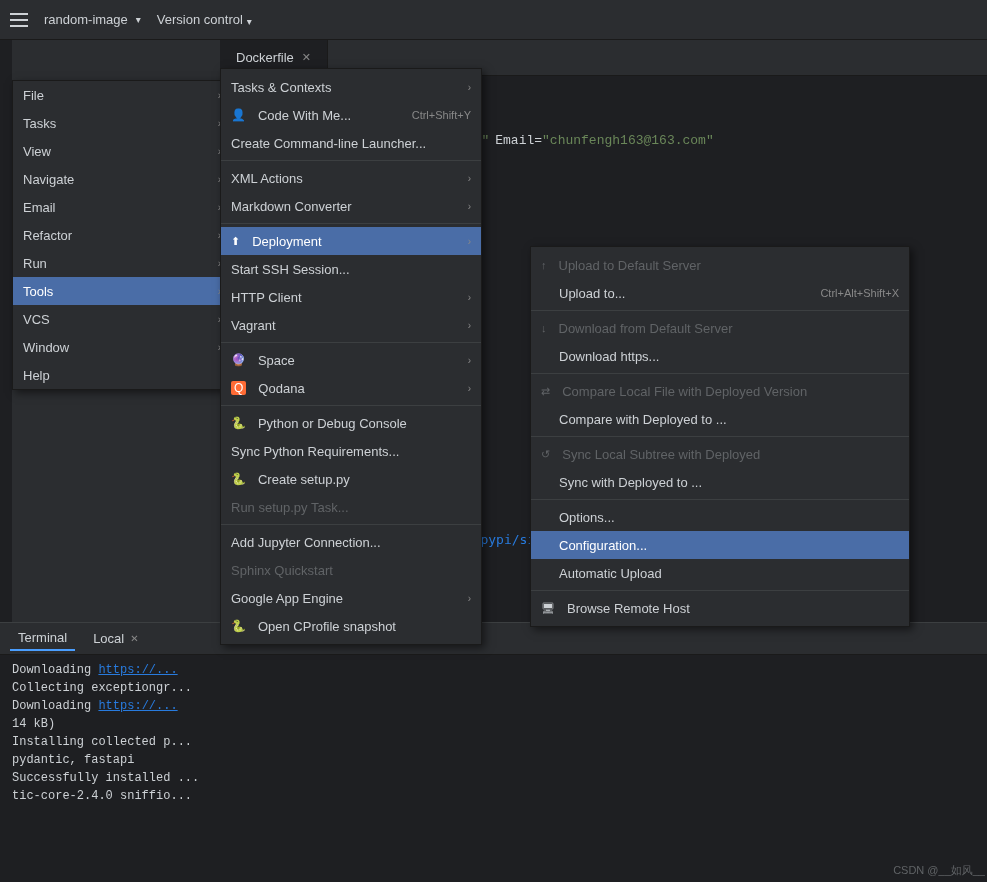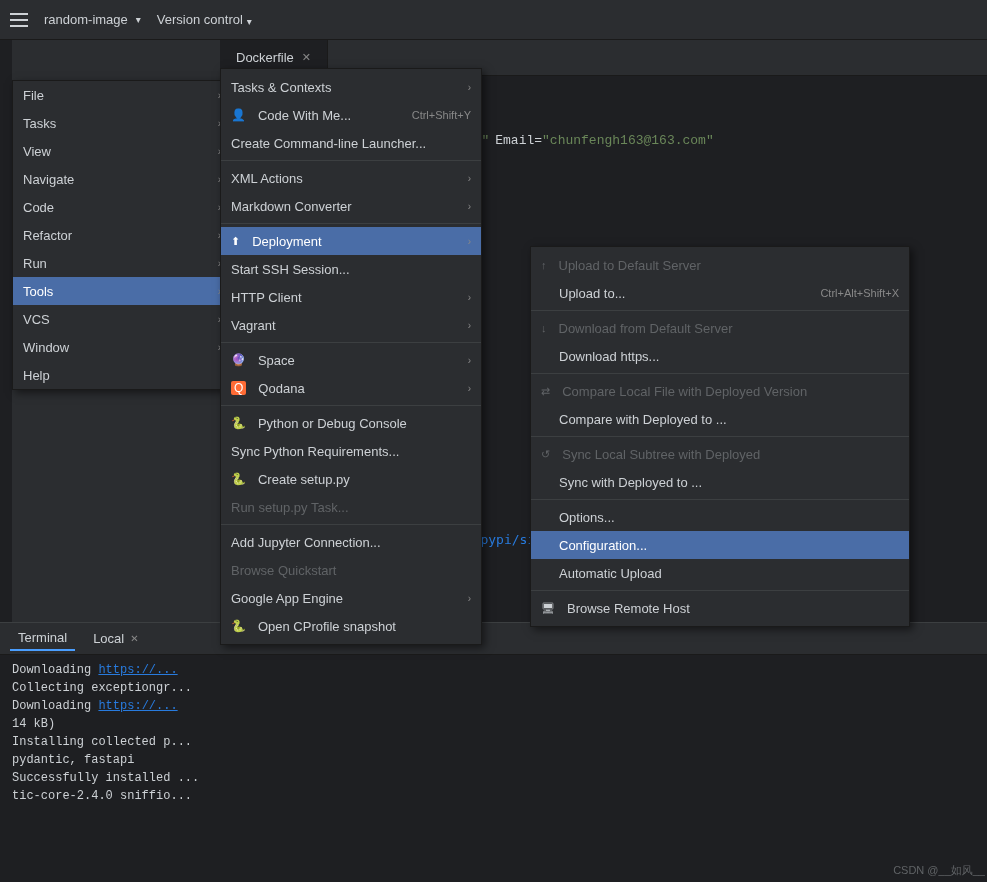--- a/index.html
+++ b/index.html
@@ -240,21 +240,21 @@
     </div>
     <div class="menu-item">
       <span class="menu-item-label">View</span>
       <span class="sub-arrow">›</span>
     </div>
     <div class="menu-item">
       <span class="menu-item-label">Navigate</span>
       <span class="sub-arrow">›</span>
     </div>
     <div class="menu-item">
-      <span class="menu-item-label">Code</span>
+      <span class="menu-item-label">Email</span>
       <span class="sub-arrow">›</span>
     </div>
     <div class="menu-item">
       <span class="menu-item-label">Refactor</span>
       <span class="sub-arrow">›</span>
     </div>
     <div class="menu-item">
       <span class="menu-item-label">Run</span>
       <span class="sub-arrow">›</span>
     </div>
@@ -404,21 +404,21 @@
   <div class="menu-item menu-disabled">
     <span class="menu-item-label">Run setup.py Task...</span>
   </div>
   <div class="menu-separator"></div>
 
   <div class="menu-item">
     <span class="menu-item-label">Add Jupyter Connection...</span>
   </div>
 
   <div class="menu-item menu-disabled">
-    <span class="menu-item-label">Browse Quickstart</span>
+    <span class="menu-item-label">Sphinx Quickstart</span>
   </div>
 
   <div class="menu-item">
     <span class="menu-item-label">Google App Engine</span>
     <span class="sub-arrow">›</span>
   </div>
 
   <div class="menu-item">
     <span style="margin-right:6px;font-size:12px;">🐍</span>
     <span class="menu-item-label">Open CProfile snapshot</span>

